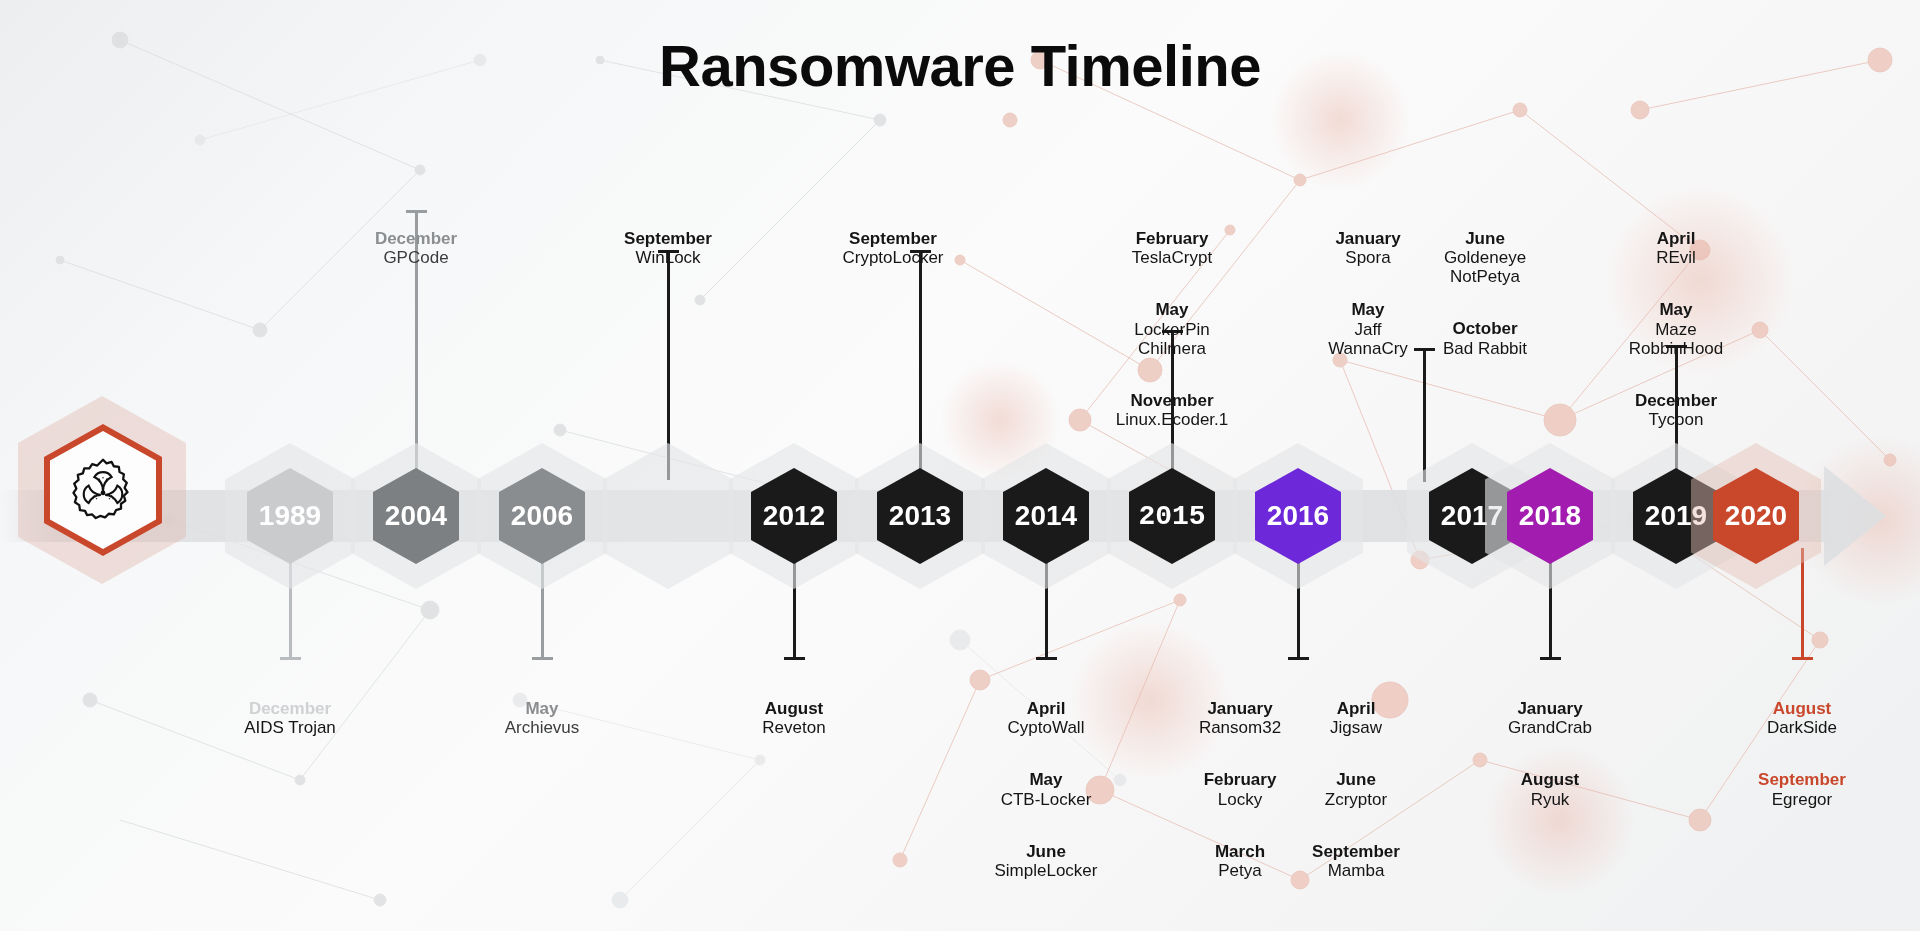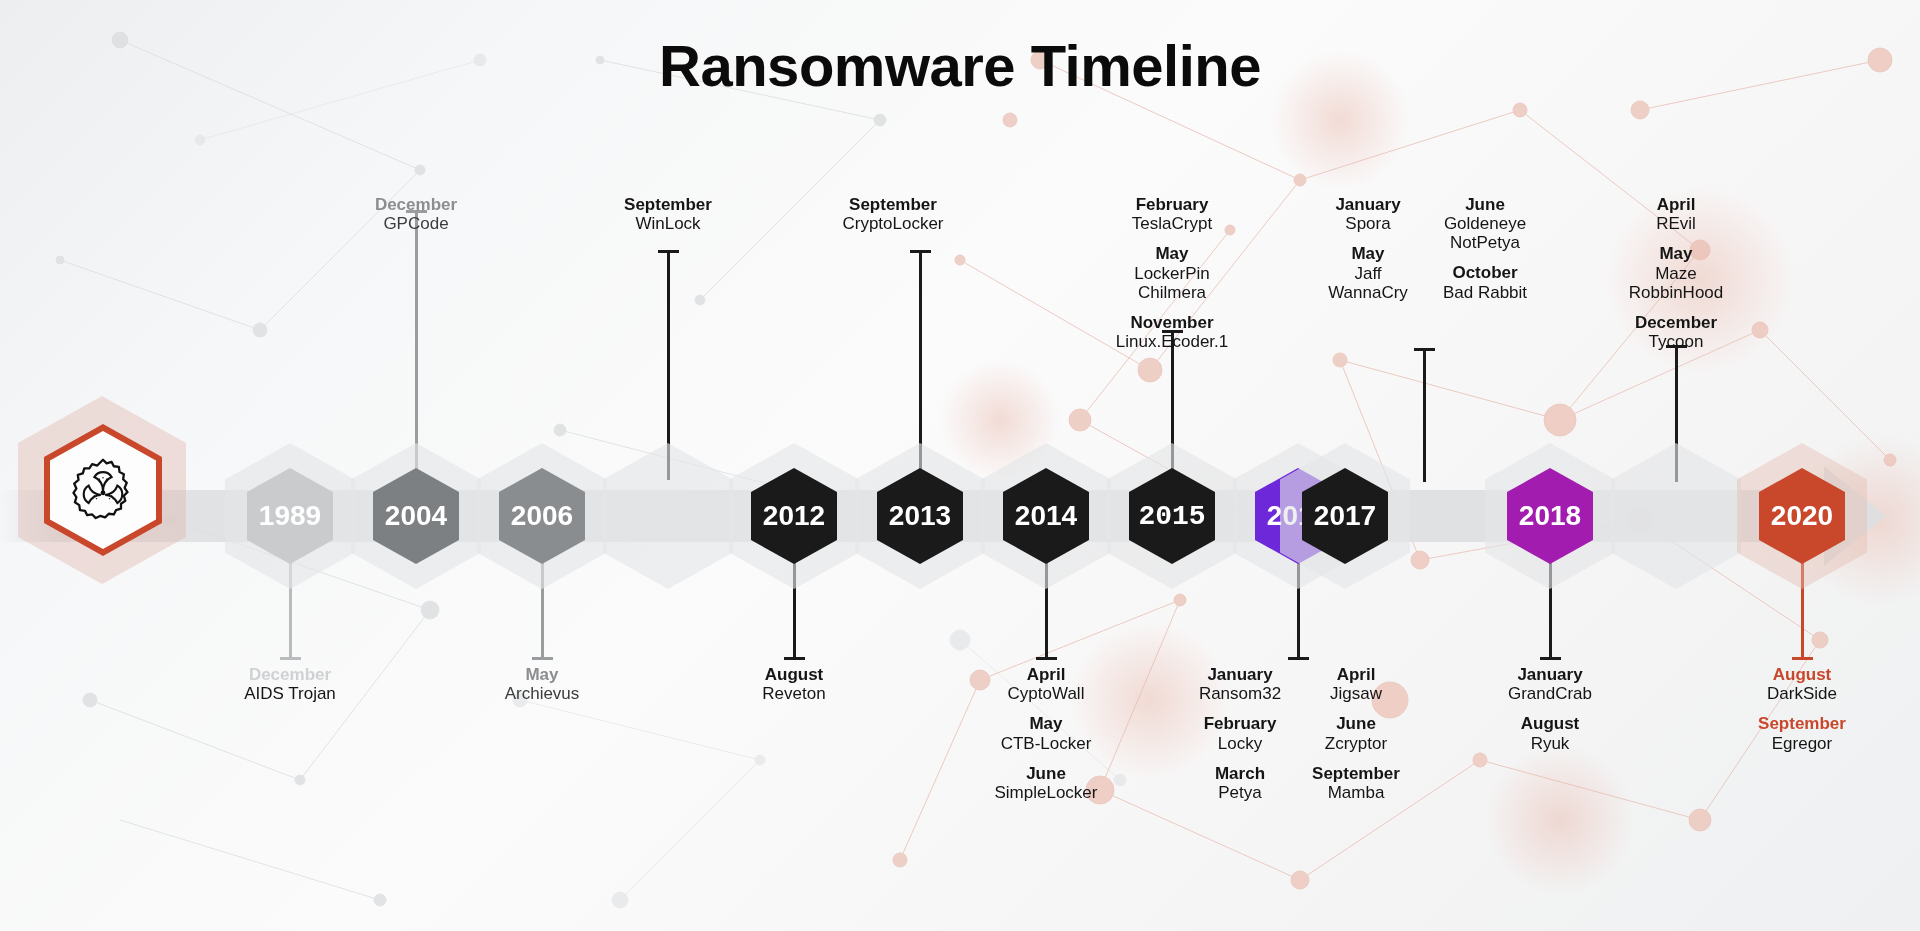--- a/index.html
+++ b/index.html
@@ -57,21 +57,21 @@
     display:flex; align-items:center; justify-content:center;
   }
   .bio-inner {
     width:106px; height:118px;
     clip-path:polygon(50% 0%, 100% 25%, 100% 75%, 50% 100%, 0% 75%, 0% 25%);
     background:#fdfdfd; display:flex; align-items:center; justify-content:center;
   }
 
   
   .evt-group { position:absolute; z-index:30; text-align:center; }
-  .evt { margin-bottom:12px; }
+  .evt { margin-bottom:12px;margin-top:34px; }
   .evt:last-child { margin-bottom:0; }
   .evt .mon { font-size:17px; font-weight:bold; line-height:1.08; color:#151515; }
   .evt .nm  { font-size:17px; font-weight:normal; line-height:1.12; color:#151515; white-space:nowrap; }
   .evt.lightgray .mon { color:#cfd1d3; }
   .evt.lightgray .nm  { color:#151515; }
   .evt.gray .mon { color:#8b8e90; }
   .evt.gray .nm  { color:#3a3c3e; }
   .evt.red .mon  { color:#c9472b; }
   .evt.red .nm   { color:#151515; }
 </style>
@@ -295,36 +295,39 @@
       <div class="hex" style="left: 22px; top: 25px; background: rgb(26, 26, 26); font-family: Liberation Mono, monospace;">
         <span>2015</span>
       </div>
     </div>
     <div class="hex-wrap" style="left: 1233px; top: 443px; width: 130px; height: 146px;">
       <div class="halo" style="left: 0px; top: 0px;"></div>
       <div class="hex" style="left: 22px; top: 25px; background: #6d28d9;">
         <span>2016</span>
       </div>
     </div>
-    <div class="hex-wrap" style="left: 1280px; top: 443px; width: 130px; height: 146px;">
+    <div class="hex-wrap" style="left: 1407px; top: 443px; width: 130px; height: 146px;">
       <div class="halo" style="left: 0px; top: 0px;"></div>
       <div class="hex" style="left: 22px; top: 25px; background: rgb(26, 26, 26);">
         <span>2017</span>
       </div>
     </div>
     <div class="hex-wrap" style="left: 1485px; top: 443px; width: 130px; height: 146px;">
       <div class="halo" style="left: 0px; top: 0px;"></div>
       <div class="hex" style="left: 22px; top: 25px; background: #a21caf;">
         <span>2018</span>
       </div>
     </div>
     <div class="hex-wrap" style="left: 1611px; top: 443px; width: 130px; height: 146px;">
       <div class="halo" style="left: 0px; top: 0px;"></div>
-    </div>
-    <div class="hex-wrap" style="left: 1737px; top: 443px; width: 130px; height: 146px;">
+      <div class="hex" style="left: 22px; top: 25px; background: rgb(26, 26, 26);">
+        <span>2019</span>
+      </div>
+    </div>
+    <div class="hex-wrap" style="left: 1691px; top: 443px; width: 130px; height: 146px;">
       <div class="halo" style="left: 0px; top: 0px; background: rgba(228, 190, 180, 0.45);"></div>
       <div class="hex" style="left: 22px; top: 25px; background: rgb(201, 71, 43);">
         <span>2020</span>
       </div>
     </div>
   </div>
 <div id="labels-layer">
     <div class="evt-group" style="left: 246px; width: 340px; top: 196px;">
       <div class="evt gray">
         <div class="mon">December</div>

